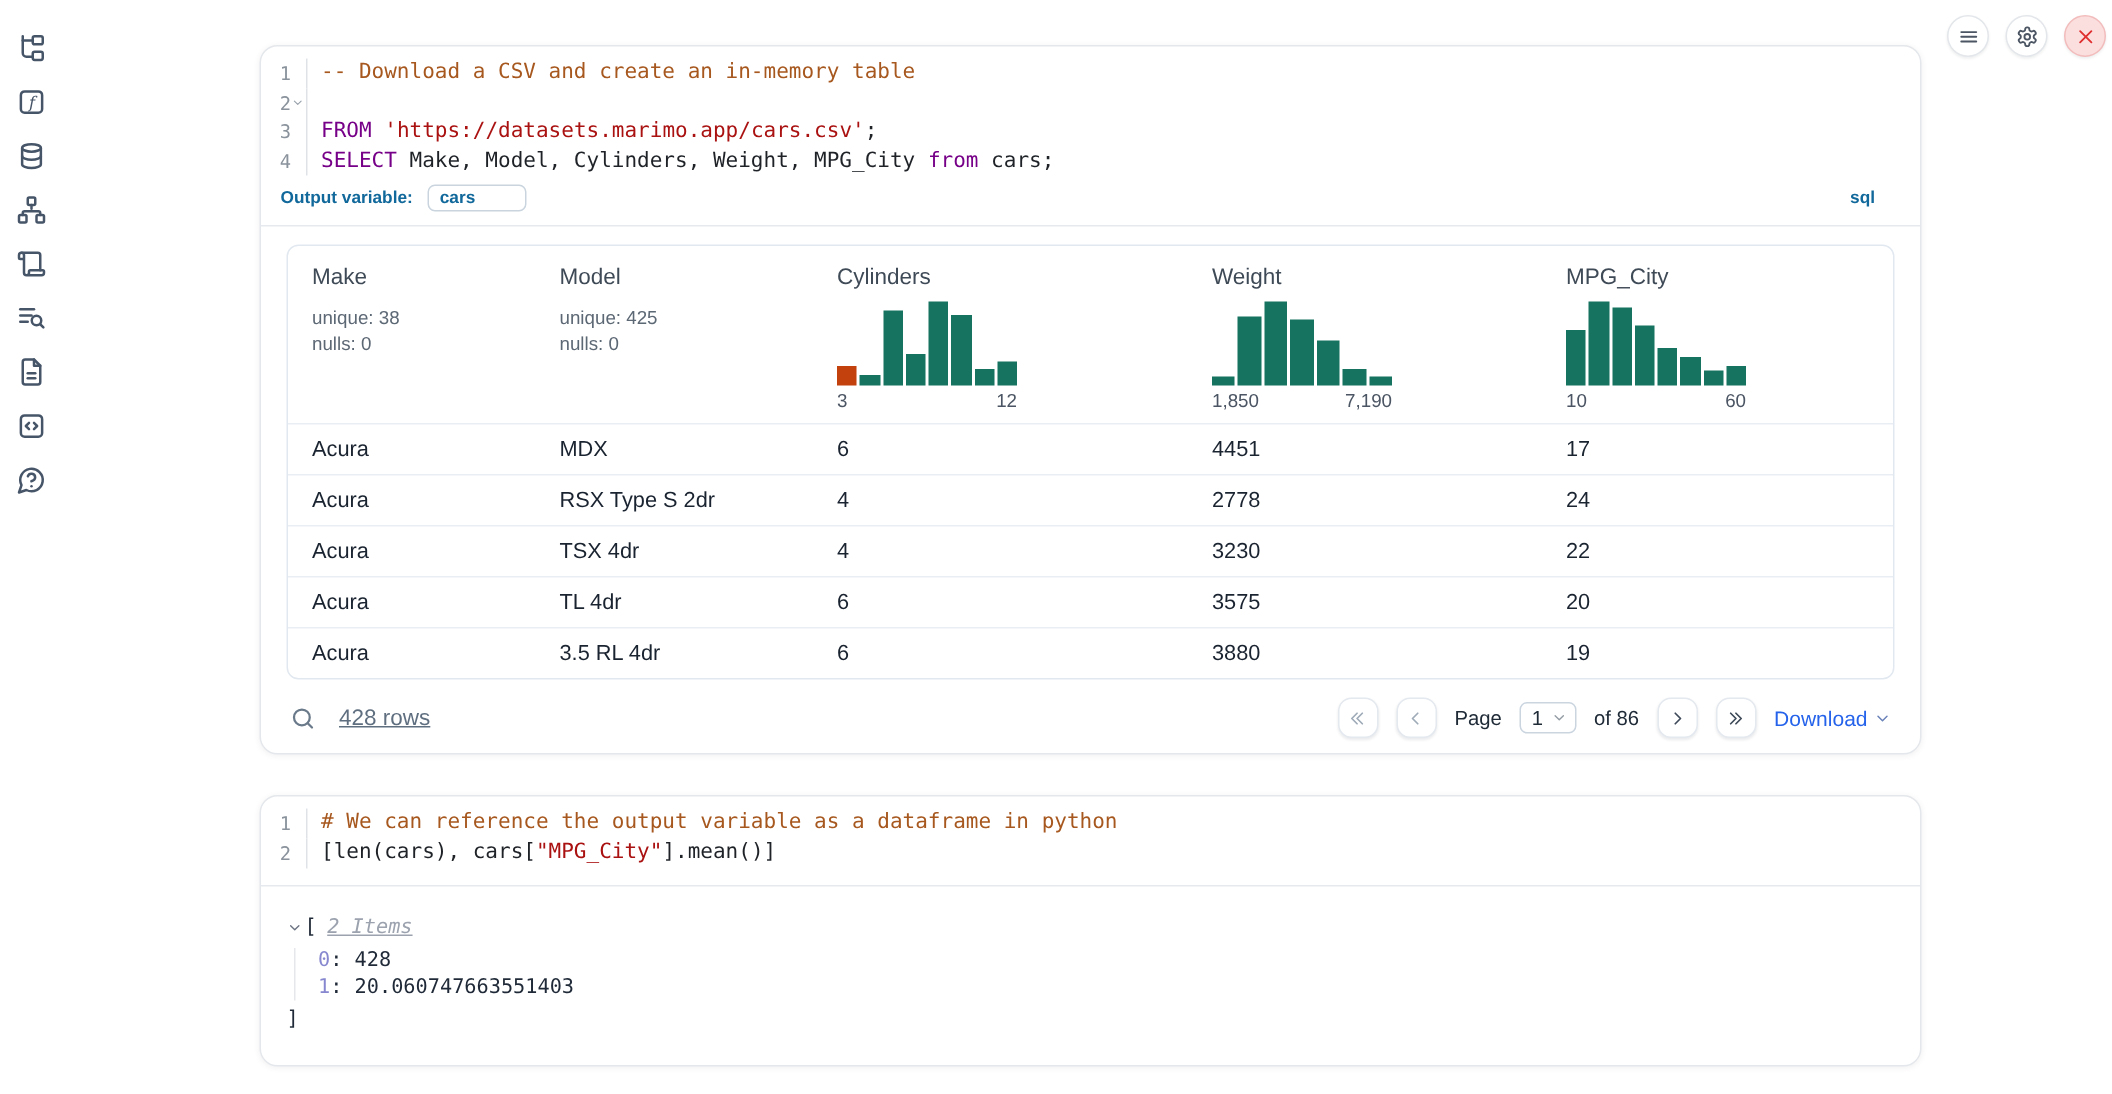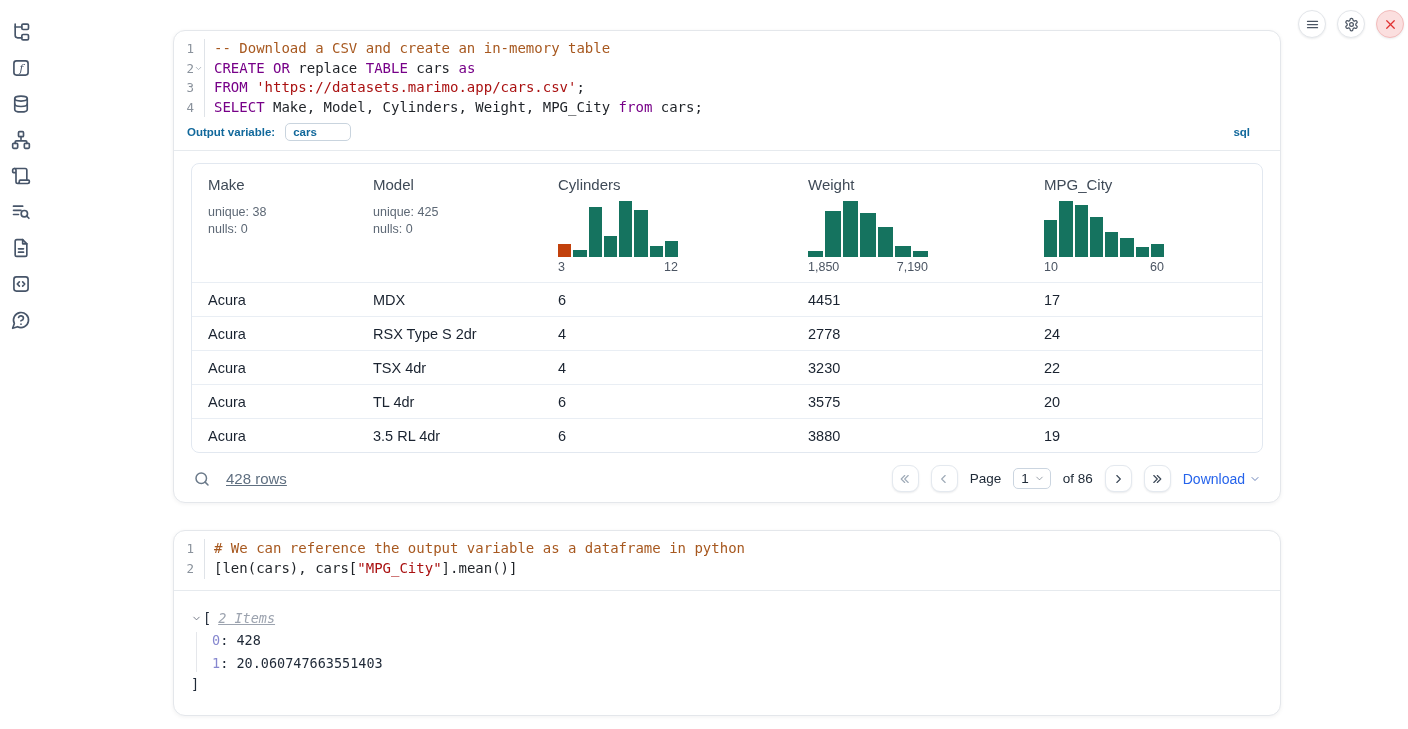--- a/index.html
+++ b/index.html
@@ -85,21 +85,21 @@
               align-items:center; gap:4px; cursor:pointer; background:none; border:none; }
   .download svg { width:12px; height:12px; color:#6b83b9; }
 
   
   .output2 { padding:19px 17px 22px; font:13.5px/17px "DejaVu Sans Mono", monospace; color:#1f2937; }
   .tree-head { display:flex; align-items:center; }
   .tree-head .tw { width:12px; height:12px; color:#6b7280; cursor:pointer; display:flex; align-items:center; }
   .tree-head .tw svg { width:11px; height:11px; }
   .items-label { font-style:italic; color:#9ca3af; margin-left:7px;text-decoration:underline; }
   .tree-entries { margin-left:5px; border-left:1px solid #e5e7eb; padding-left:15px;
-                  margin-top:5px; display:flex; flex-direction:column; gap:6px; }
+                  margin-top:5px; display:flex; flex-direction:column; gap:1px; }
   .tree-key { color:#8687cf; }
   .tree-close { margin-top:4px; }
 </style>
 </head>
 <body>
 
 <aside class="sidebar" id="sidebar">
     <button class="sb-btn">
       <span style="display: flex; align-items: center;">
         <svg viewBox="0 0 24 24" fill="none" stroke="currentColor" stroke-width="2" stroke-linecap="round" stroke-linejoin="round">
@@ -229,21 +229,20 @@
           </div>
           <div class="code-row">
             <div class="gutter">
               <span>2</span>
               <span class="fold">
                 <svg viewBox="0 0 24 24" fill="none" stroke="currentColor" stroke-width="2" stroke-linecap="round" stroke-linejoin="round">
                   <polyline points="6 9 12 15 18 9"></polyline>
                 </svg>
               </span>
             </div>
-            <div class="code-text"><span class="tok-keyword">CREATE OR</span><span class="tok-plain"> replace </span><span class="tok-keyword">TABLE</span><span class="tok-plain"> cars </span><span class="tok-keyword">as</span></div>
           </div>
           <div class="code-row">
             <div class="gutter">
               <span>3</span>
               <span class="fold"></span>
             </div>
             <div class="code-text"><span class="tok-keyword">FROM</span><span class="tok-plain"> </span><span class="tok-string">'https://datasets.marimo.app/cars.csv'</span><span class="tok-plain">;</span></div>
           </div>
           <div class="code-row">
             <div class="gutter">

